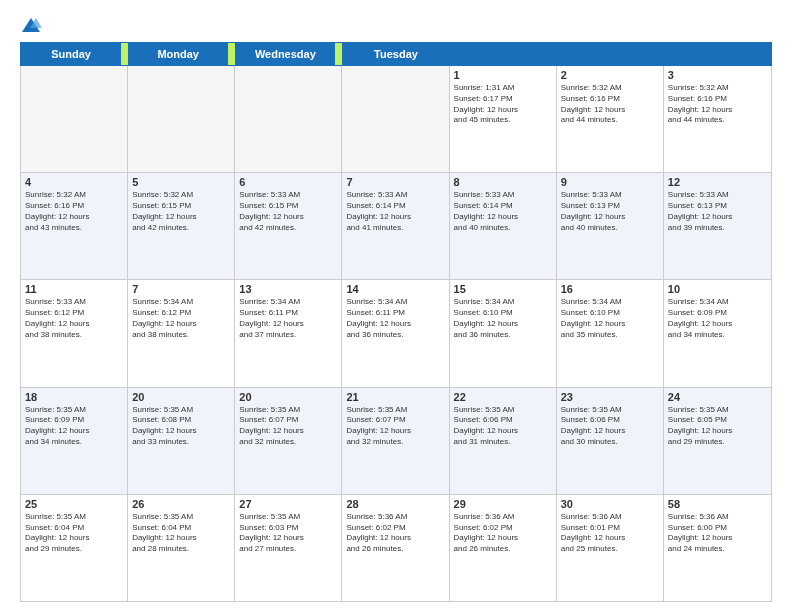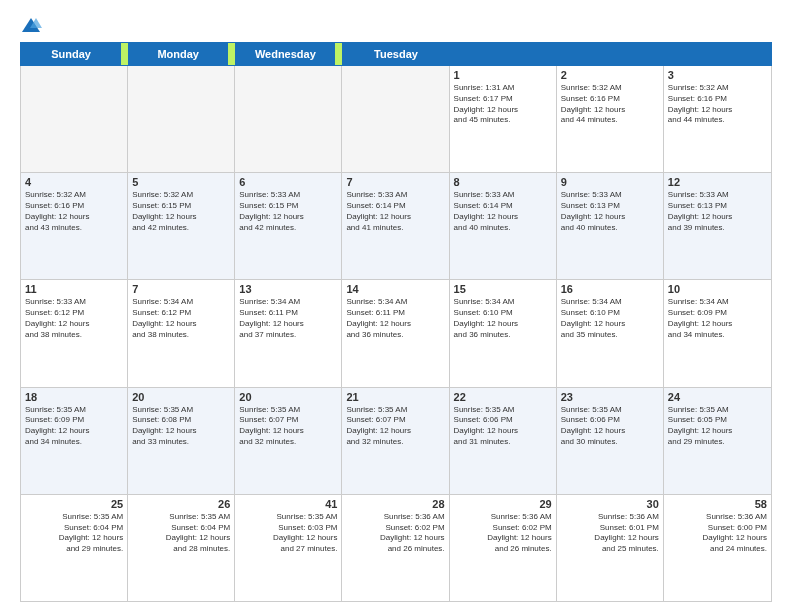--- a/index.html
+++ b/index.html
@@ -78,21 +78,21 @@
       border-left: 1px solid #ccc;
       border-right: 1px solid #ccc;
       border-bottom: 1px solid #ccc;
     }
     .cal-week {
       display: grid;
       grid-template-columns: repeat(7, 1fr);
       flex: 1;
       border-bottom: 1px solid #ccc;
     }
-    .cal-week:last-child { border-bottom: none; text-align: right; }
+    .cal-week:last-child { border-bottom: none; }
     .cal-cell {
       border-right: 1px solid #ccc;
       padding: 3px 4px;
       font-size: 8.5px;
       color: #333;
       background: #fff;
       vertical-align: top;
     }
     .cal-cell:last-child { border-right: none; }
     .cal-cell.empty { background: #f5f5f5; }
@@ -327,21 +327,21 @@
 and 29 minutes.</div>
           </div>
           <div class="cal-cell">
             <div class="day-num">26</div>
             <div class="cell-text" style="white-space: pre-line;">Sunrise: 5:35 AM
 Sunset: 6:04 PM
 Daylight: 12 hours
 and 28 minutes.</div>
           </div>
           <div class="cal-cell">
-            <div class="day-num">41</div>
+            <div class="day-num">27</div>
             <div class="cell-text" style="white-space: pre-line;">Sunrise: 5:35 AM
 Sunset: 6:03 PM
 Daylight: 12 hours
 and 27 minutes.</div>
           </div>
           <div class="cal-cell">
             <div class="day-num">28</div>
             <div class="cell-text" style="white-space: pre-line;">Sunrise: 5:36 AM
 Sunset: 6:02 PM
 Daylight: 12 hours

